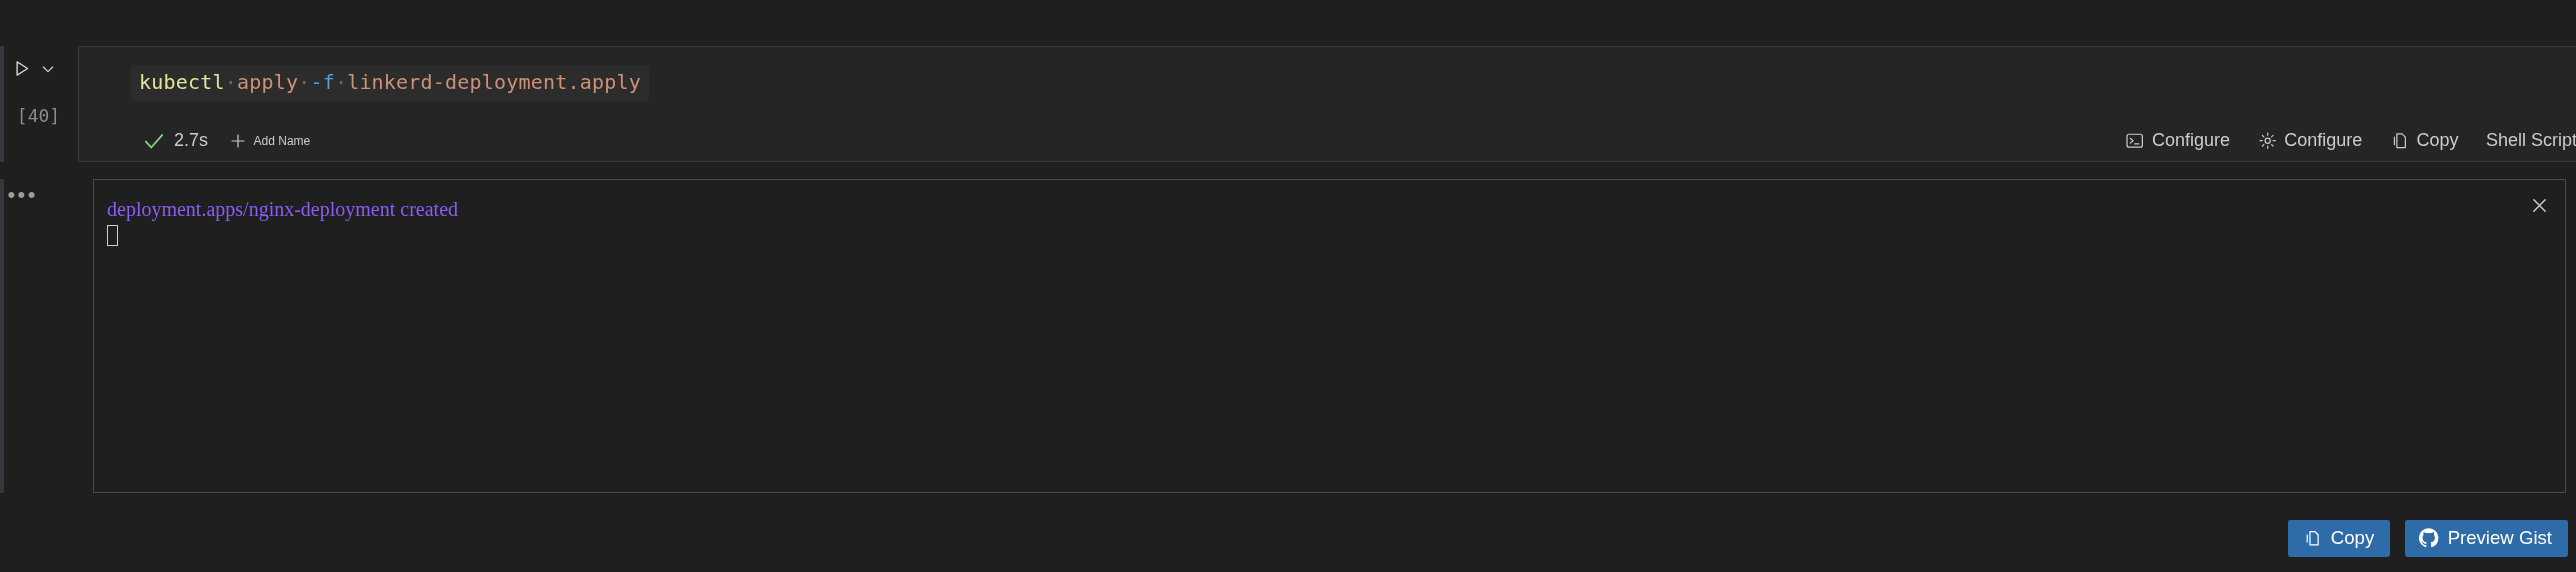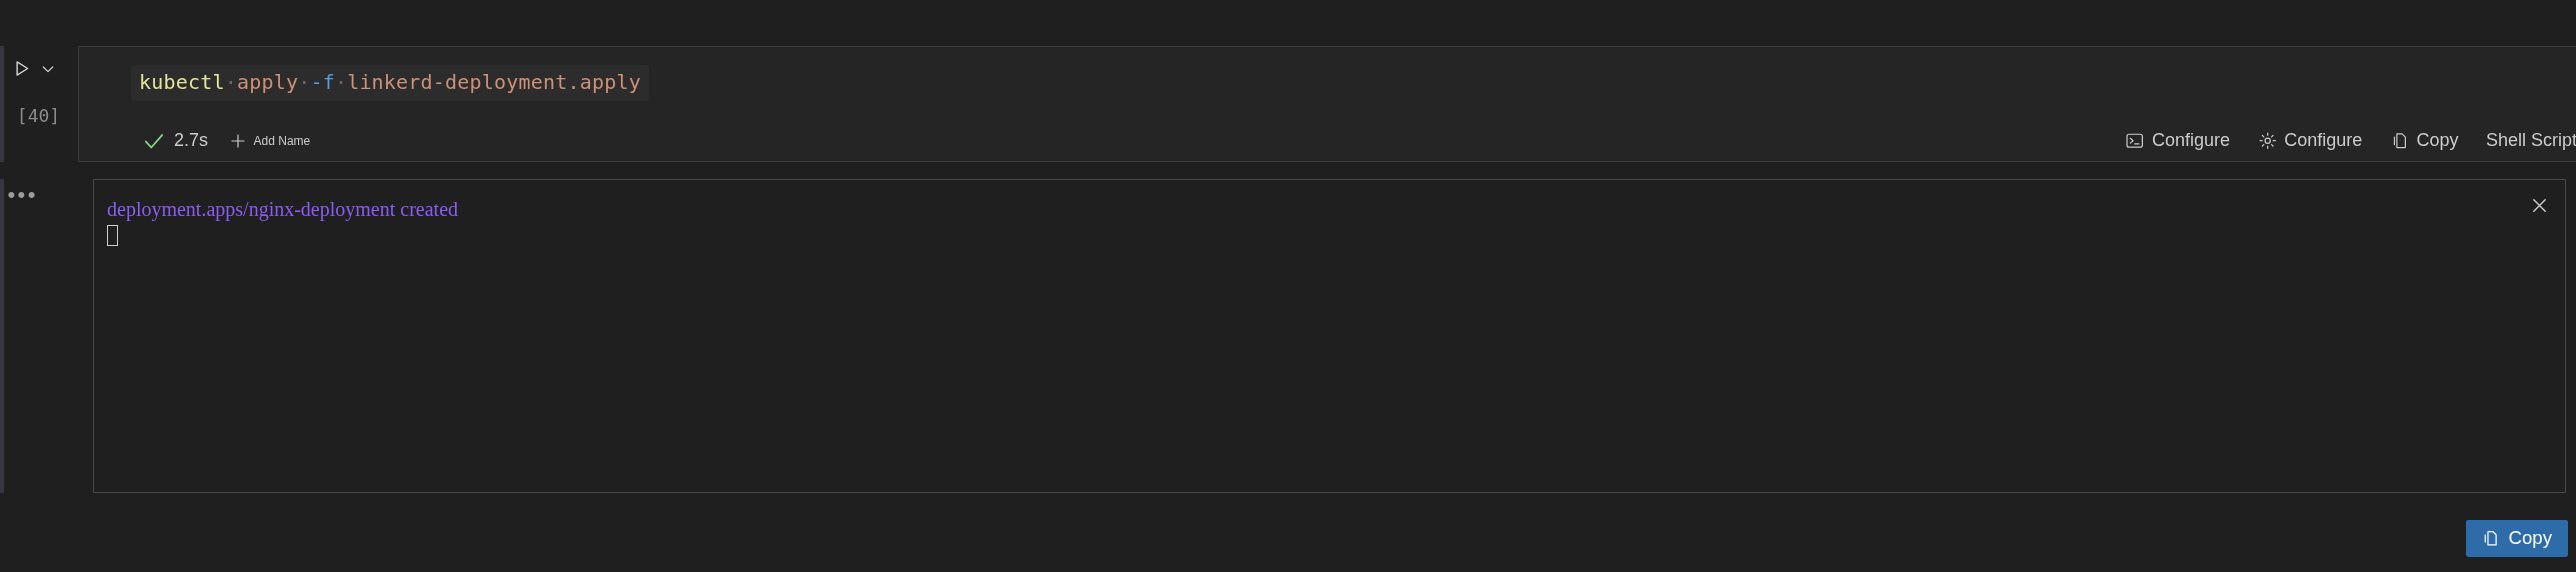--- a/index.html
+++ b/index.html
@@ -360,17 +360,31 @@
         <svg width="18.6" height="18.6" viewBox="0 0 24 24">
           <g fill="none" stroke="#ffffff" stroke-width="1.6" stroke-linejoin="round">
             <path d="M9 3.5 L15.5 3.5 L19.5 7.5 L19.5 20.5 L9 20.5 Z"></path>
             <path d="M5.5 7 L5.5 17.5"></path>
           </g>
         </svg>
       </span>
       <span>Copy</span>
     </div>
 
+    <div class="btn">
+      <span class="btn-ico">
+        <svg width="20" height="20" viewBox="0 0 16 16">
+          <path fill="#ffffff" d="M8 0C3.58 0 0 3.58 0 8c0 3.54 2.29 6.53 5.47 7.59.4.07.55-.17.55-.38
+            0-.19-.01-.82-.01-1.49-2.01.37-2.53-.49-2.69-.94-.09-.23-.48-.94-.82-1.13-.28-.15-.68-.52-.01-.53.63-.01
+            1.08.58 1.23.82.72 1.21 1.87.87 2.33.66.07-.52.28-.87.51-1.07-1.78-.2-3.64-.89-3.64-3.95
+            0-.87.31-1.59.82-2.15-.08-.2-.36-1.02.08-2.12 0 0 .67-.21 2.2.82.64-.18 1.32-.27
+            2-.27s1.36.09 2 .27c1.53-1.04 2.2-.82 2.2-.82.44 1.1.16 1.92.08 2.12.51.56.82 1.27.82
+            2.15 0 3.07-1.87 3.75-3.65 3.95.29.25.54.73.54 1.48 0 1.07-.01 1.93-.01 2.2 0
+            .21.15.46.55.38A8.012 8.012 0 0 0 16 8c0-4.42-3.58-8-8-8z"></path>
+        </svg>
+      </span>
+      <span>Preview Gist</span>
+    </div>
 
   </div>
 
 </div>
 
 
 </body></html>

